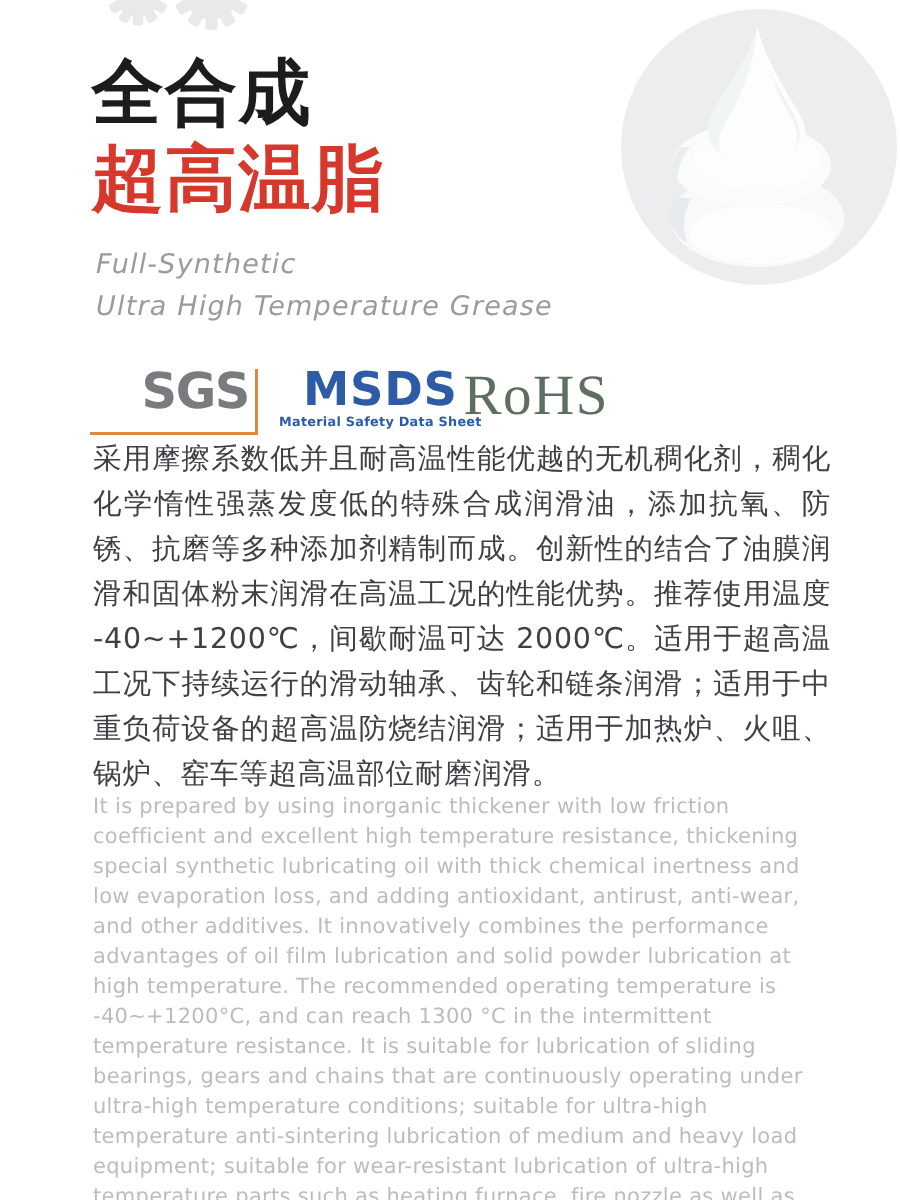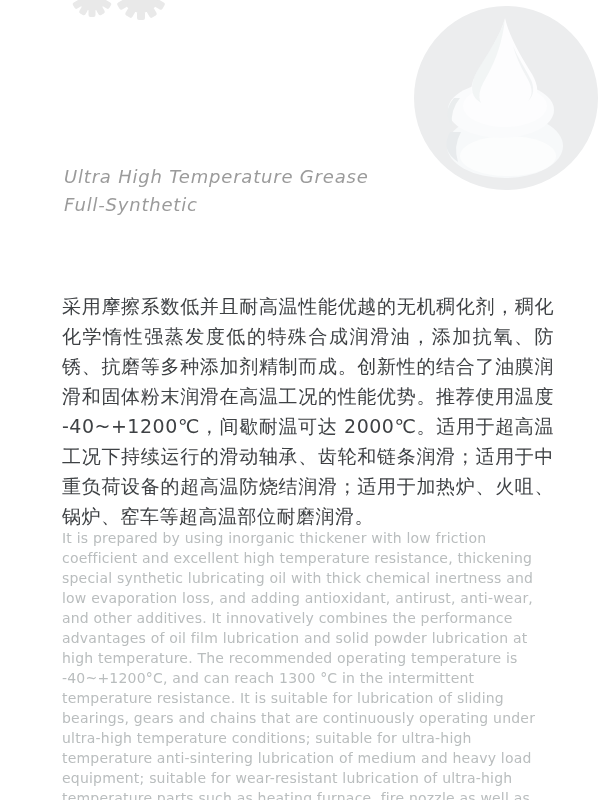--- a/index.html
+++ b/index.html
@@ -89,23 +89,41 @@
 
     <ellipse cx="91" cy="104" rx="53" ry="28" fill="#fafbfc"></ellipse>
     <path d="M44 92 q-12 14 -2 28 q-2-16 8-28 z" fill="#eaedee"></path>
     <ellipse cx="95" cy="100" rx="42" ry="21" fill="#fdfdfe"></ellipse>
 
     <path d="M95 12 C99 30 112 52 122 68 C130 82 129 93 118 97 L70 97 C58 91 60 78 68 64 C78 48 91 28 95 12 Z" fill="#fdfdfe"></path>
     <path d="M95 12 C93 34 86 54 77 70 C71 80 67 89 71 97 L66 93 C59 85 62 72 70 60 C80 44 92 26 95 12 Z" fill="#eef1f2" opacity="0.75"></path>
     <path d="M103 40 C108 52 115 62 120 72 C125 81 124 90 118 95 C124 88 122 80 116 70 C110 60 106 50 103 40 Z" fill="#f1f3f4"></path>
   </svg>
 
+  <div class="title">
+    <div class="title-cn-1">全合成</div>
+    <div class="title-cn-2">超高温脂</div>
+  </div>
 
   <div class="subtitle">
+    <div>Full-Synthetic</div>
     <div>Ultra High Temperature Grease</div>
-    <div>Full-Synthetic</div>
   </div>
 
+  <div class="certs">
+    <div class="sgs">
+      <span class="sgs-text">SGS</span>
+      <span class="sgs-vline"></span>
+      <span class="sgs-hline"></span>
+    </div>
+    <div class="msds">
+      <div class="msds-text">MSDS</div>
+      <div class="msds-sub">Material Safety Data Sheet</div>
+    </div>
+    <div class="rohs">
+      <span class="rohs-text">RoHS</span>
+    </div>
+  </div>
 
   <p class="cn">采用摩擦系数低并且耐高温性能优越的无机稠化剂，稠化化学惰性强蒸发度低的特殊合成润滑油，添加抗氧、防锈、抗磨等多种添加剂精制而成。创新性的结合了油膜润滑和固体粉末润滑在高温工况的性能优势。推荐使用温度 -40~+1200℃，间歇耐温可达 2000℃。适用于超高温工况下持续运行的滑动轴承、齿轮和链条润滑；适用于中重负荷设备的超高温防烧结润滑；适用于加热炉、火咀、锅炉、窑车等超高温部位耐磨润滑。</p>
   <p class="en">It is prepared by using inorganic thickener with low friction coefficient and excellent high temperature resistance, thickening special synthetic lubricating oil with thick chemical inertness and low evaporation loss, and adding antioxidant, antirust, anti-wear, and other additives. It innovatively combines the performance advantages of oil film lubrication and solid powder lubrication at high temperature. The recommended operating temperature is -40~+1200°C, and can reach 1300 °C in the intermittent temperature resistance. It is suitable for lubrication of sliding bearings, gears and chains that are continuously operating under ultra-high temperature conditions; suitable for ultra-high temperature anti-sintering lubrication of medium and heavy load equipment; suitable for wear-resistant lubrication of ultra-high temperature parts such as heating furnace, fire nozzle as well as boiler and kiln car.</p>
 
 </div>
 
 </body></html>

